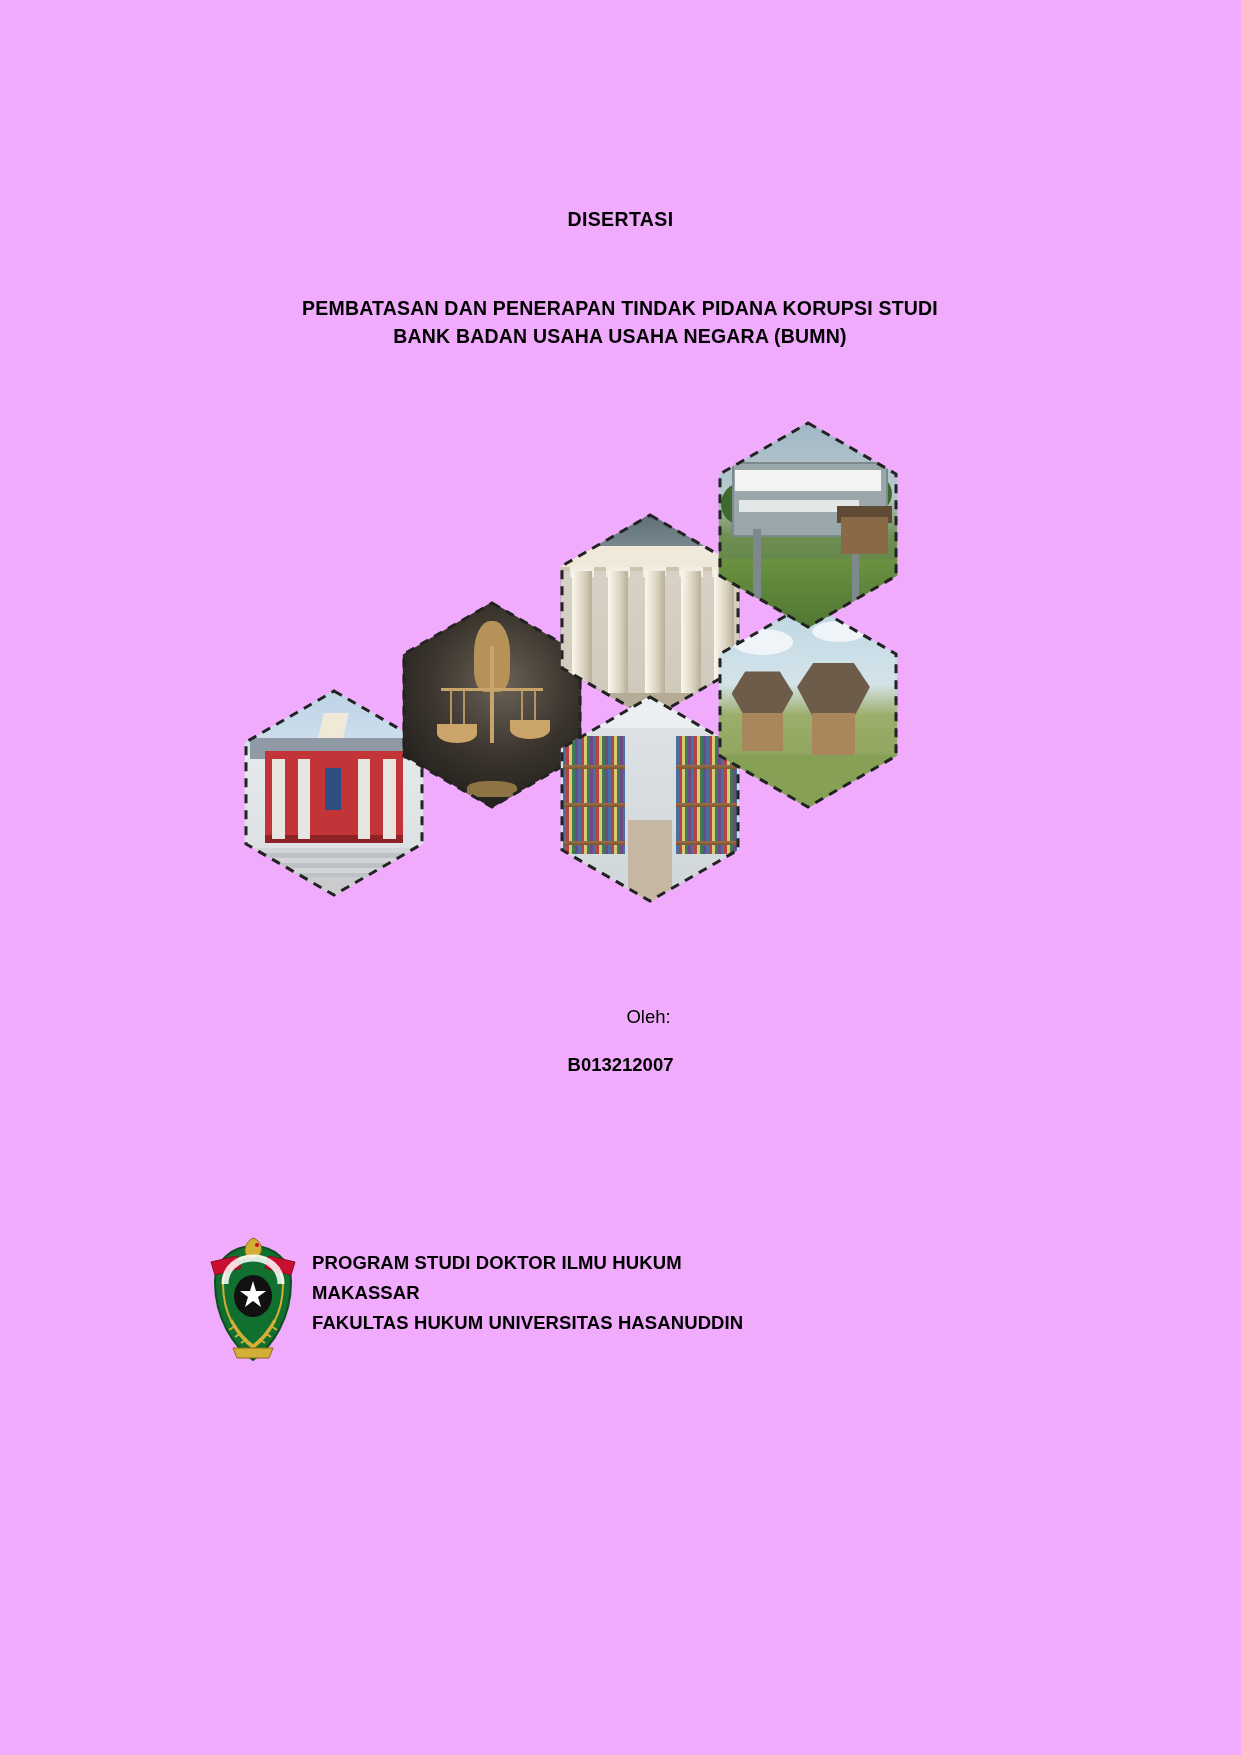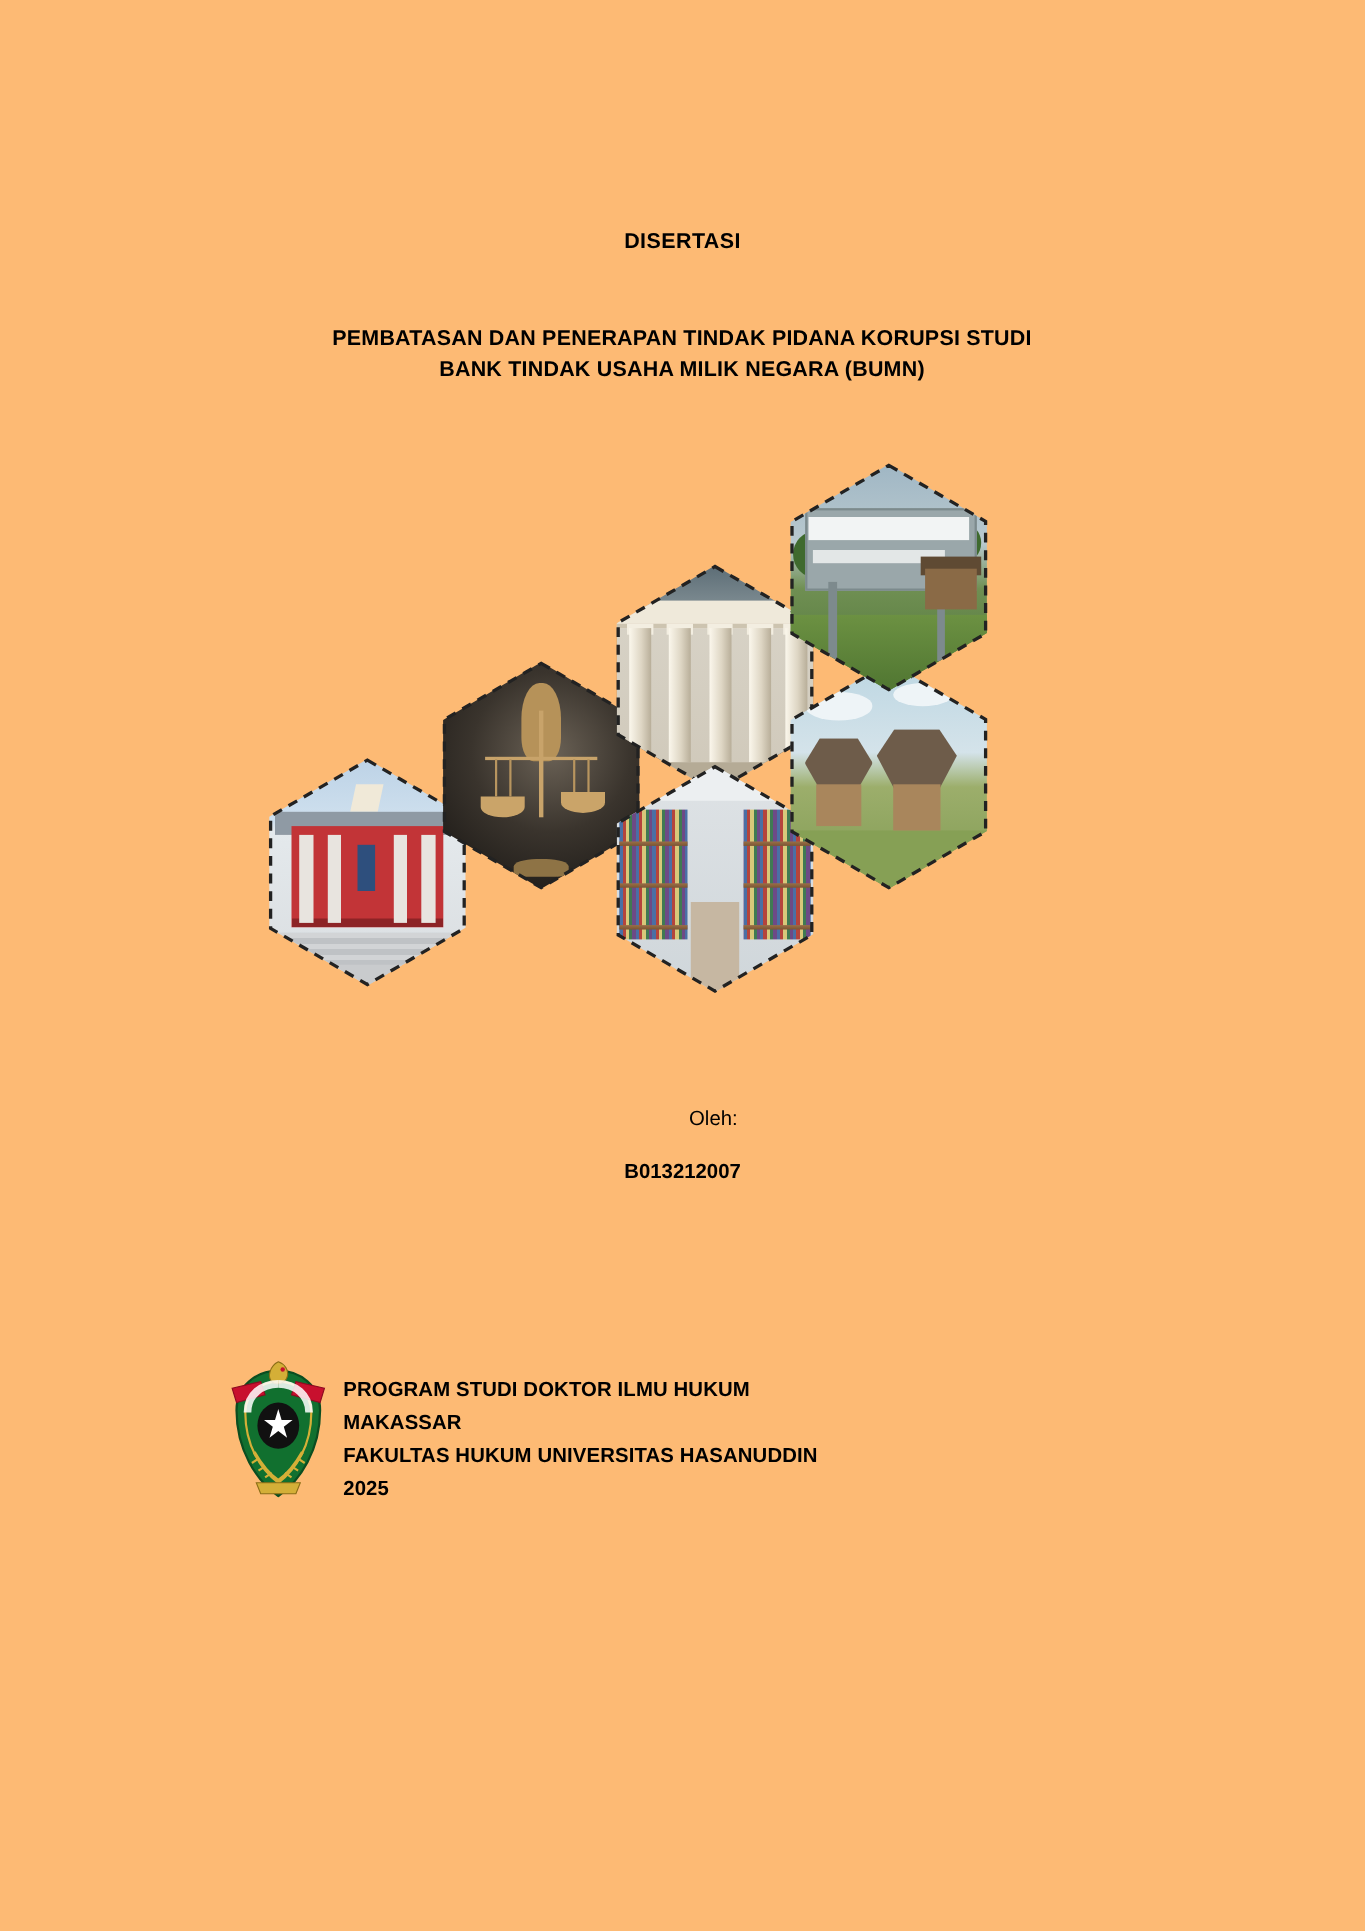--- a/index.html
+++ b/index.html
@@ -12,21 +12,21 @@
     height: 1755px;
     position: relative;
     font-family: "Liberation Sans", sans-serif;
     color: #000000;
     overflow: hidden;
   }
 
   .page {
     position: absolute;
     inset: 0;
-    background: #fdba74;
+    background: #f0abfc;
   }
 
   
   .doc-type {
     position: absolute;
     top: 208px;
     left: 0;
     width: 1241px;
     text-align: center;
     font-size: 19.5px;
@@ -169,21 +169,21 @@
 </style>
 </head>
 <body>
 
 <div class="page">
 
   <div class="doc-type">DISERTASI</div>
 
   <div class="doc-title">
     <div>PEMBATASAN DAN PENERAPAN TINDAK PIDANA KORUPSI STUDI</div>
-    <div>BANK TINDAK USAHA MILIK NEGARA (BUMN)</div>
+    <div>BANK BADAN USAHA USAHA NEGARA (BUMN)</div>
   </div>
 
   <div class="collage">
 
     <div class="hex-wrap" style="left:0px; top:268px;">
       <div class="hex-photo">
         <div class="hex-inner photo-building">
           <div class="flag"></div>
           <div class="roof"></div>
           <div class="bldg"></div>
@@ -333,16 +333,15 @@
       <path d="M28 92 l-6 4 M34 99 l-6 4 M40 105 l-6 4 M64 92 l6 4 M58 99 l6 4 M52 105 l6 4" stroke="#d4af37" stroke-width="2"></path>
 
       <path d="M26 114 L66 114 L62 124 L30 124 Z" fill="#d4af37" stroke="#8a6d16" stroke-width="1"></path>
     </svg>
   </div>
 
   <div class="footer-block">
     <div>PROGRAM STUDI DOKTOR ILMU HUKUM</div>
     <div>MAKASSAR</div>
     <div>FAKULTAS HUKUM UNIVERSITAS HASANUDDIN</div>
-    <div>2025</div>
   </div>
 
 </div>
 
 </body></html>

